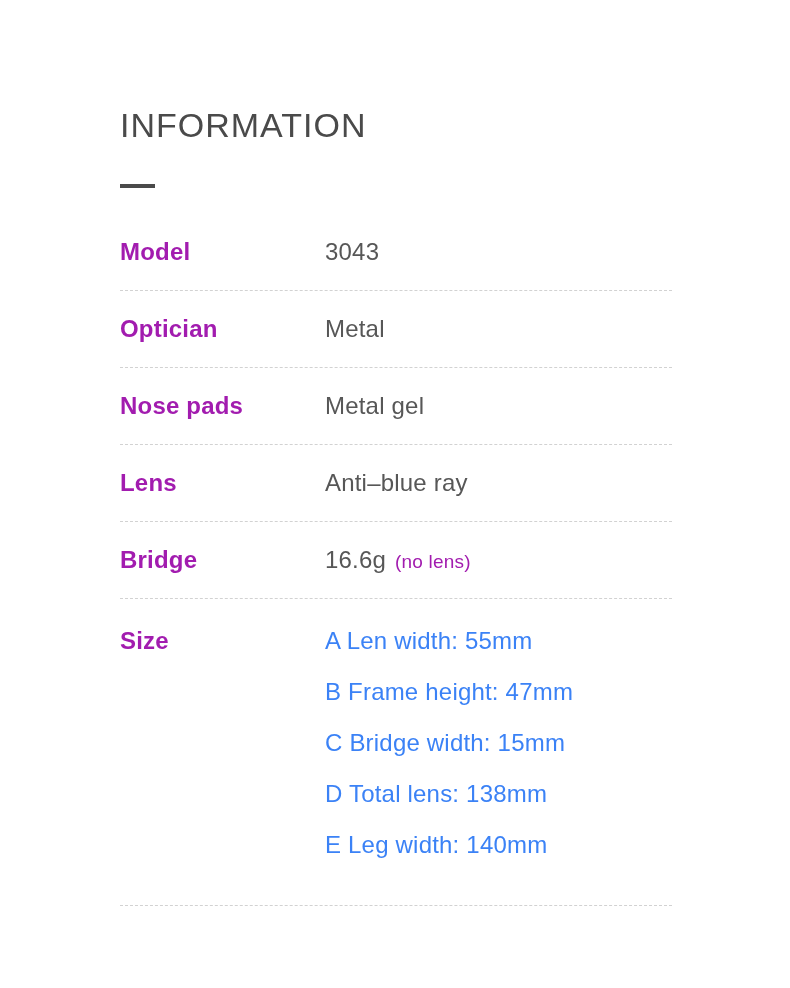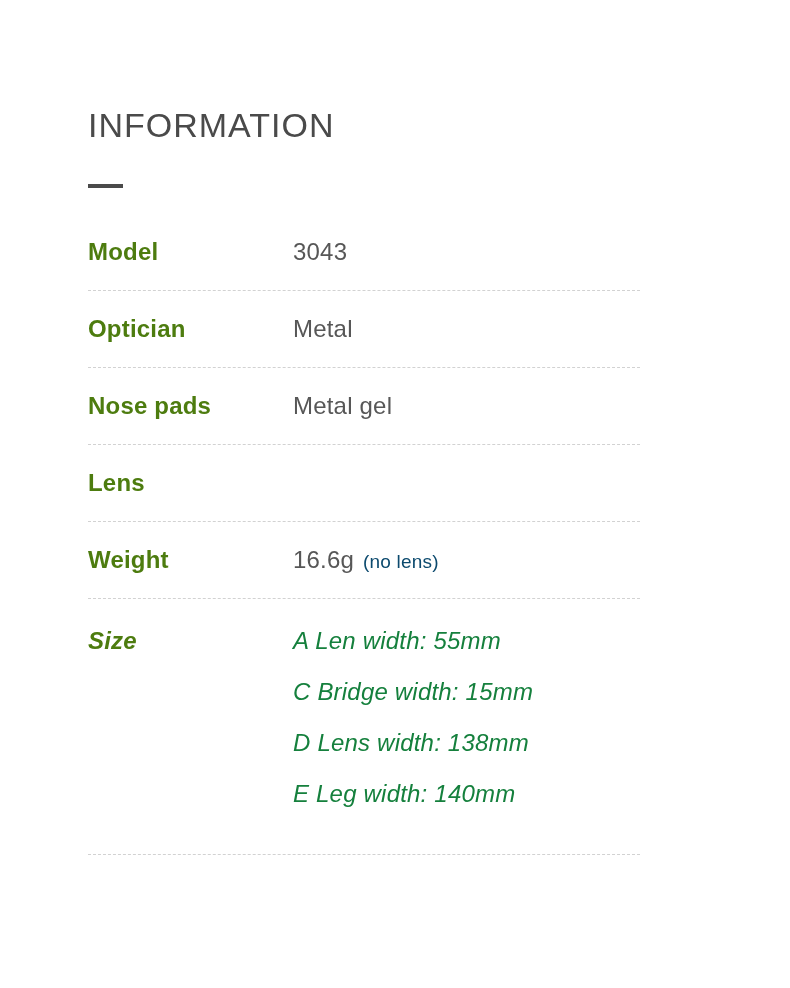--- a/index.html
+++ b/index.html
@@ -7,21 +7,21 @@
     padding: 0;
   }
   body {
     width: 790px;
     height: 988px;
     background: #ffffff;
     font-family: "Liberation Sans", "DejaVu Sans", sans-serif;
     overflow: hidden;
   }
   .content {
-    margin-left: 88px;
+    margin-left: 120px;
     width: 552px;
   }
   .page-title {
     margin: 0;
     padding-top: 104px;
     font-size: 34px;
     line-height: 42px;
     font-weight: 500;
     letter-spacing: 1px;
     color: #4a4a4a;
@@ -39,44 +39,43 @@
     display: flex;
     align-items: center;
     height: 76px;
     border-bottom: 1px dashed #d2d2d2;
     font-size: 24px;
   }
   .spec-label {
     width: 205px;
     flex: none;
     font-weight: 600;
-    color: #4d7c0f;
+    color: #a21caf;
     letter-spacing: 0.2px;
   }
   .spec-value {
     color: #575757;
     letter-spacing: 0.2px;
   }
   .value-note {
     font-size: 19px;
-    color: #0c4a6e;
+    color: #a21caf;
     margin-left: 9px;
   }
   .spec-row--multi {
     height: auto;
     align-items: flex-start;
     padding: 16px 0 35px 0;
-    font-style: italic;
   }
   .spec-row--multi .spec-label {
     line-height: 51px;
   }
   .size-line {
     line-height: 51px;
-    color: #15803d;
+    color: #3b82f6;
     letter-spacing: 0.2px;
   }
 </style>
 </head>
 <body>
 
 <div class="content">
 
   <h1 class="page-title">INFORMATION</h1>
   <div class="title-dash"></div>
@@ -93,34 +92,36 @@
       <div class="spec-value">Metal</div>
     </div>
 
     <div class="spec-row">
       <div class="spec-label">Nose pads</div>
       <div class="spec-value">Metal gel</div>
     </div>
 
     <div class="spec-row">
       <div class="spec-label">Lens</div>
+      <div class="spec-value">Anti–blue ray</div>
     </div>
 
 
     <div class="spec-row">
-      <div class="spec-label">Weight</div>
+      <div class="spec-label">Bridge</div>
       <div class="spec-value">
         <span>16.6g</span><span class="value-note">(no lens)</span>
       </div>
     </div>
 
     <div class="spec-row spec-row--multi">
       <div class="spec-label">Size</div>
       <div class="spec-value">
         <div class="size-line">A Len width: 55mm</div>
+        <div class="size-line">B Frame height: 47mm</div>
         <div class="size-line">C Bridge width: 15mm</div>
-        <div class="size-line">D Lens width: 138mm</div>
+        <div class="size-line">D Total lens: 138mm</div>
         <div class="size-line">E Leg width: 140mm</div>
       </div>
     </div>
 
   </div>
 </div>
 
 </body></html>

